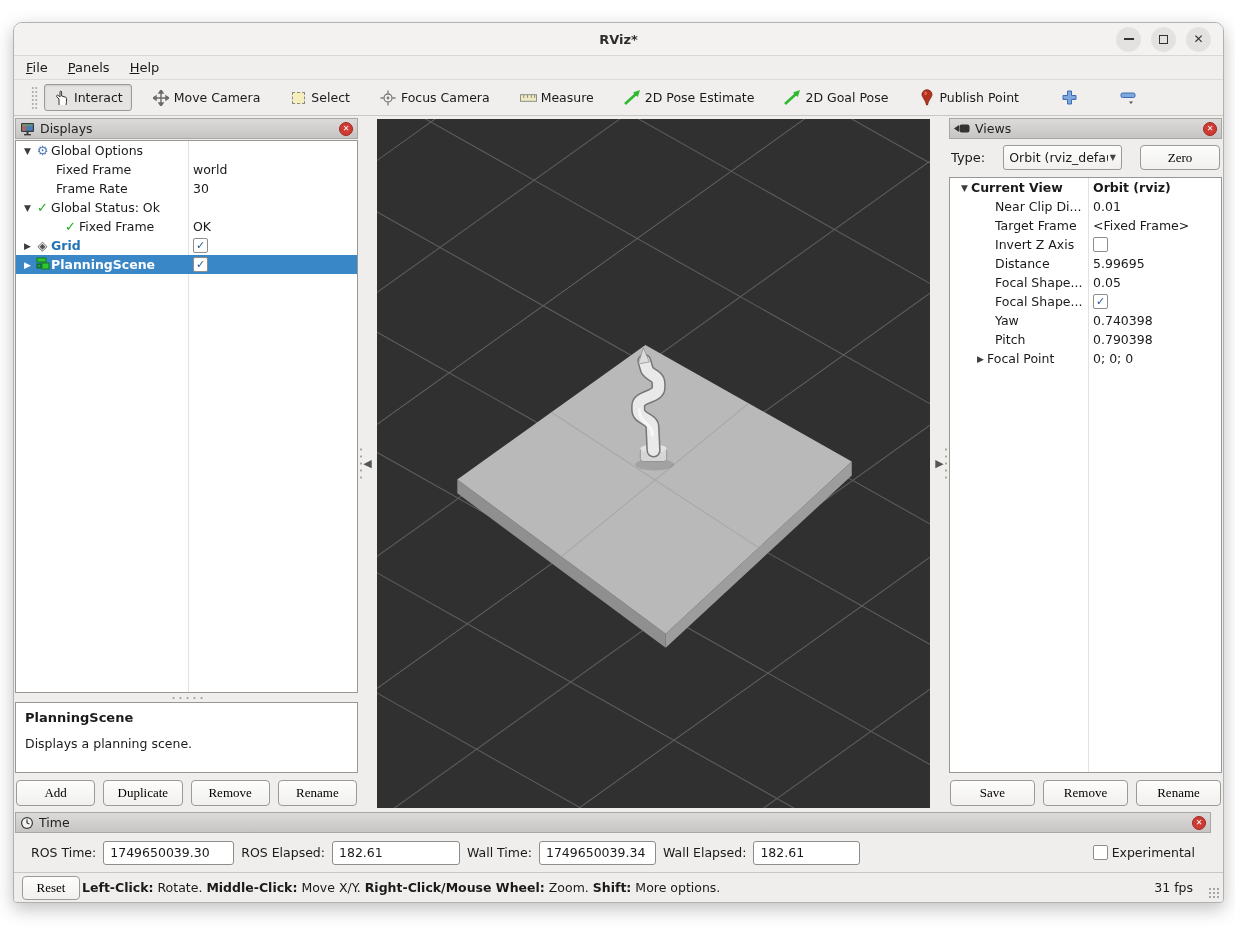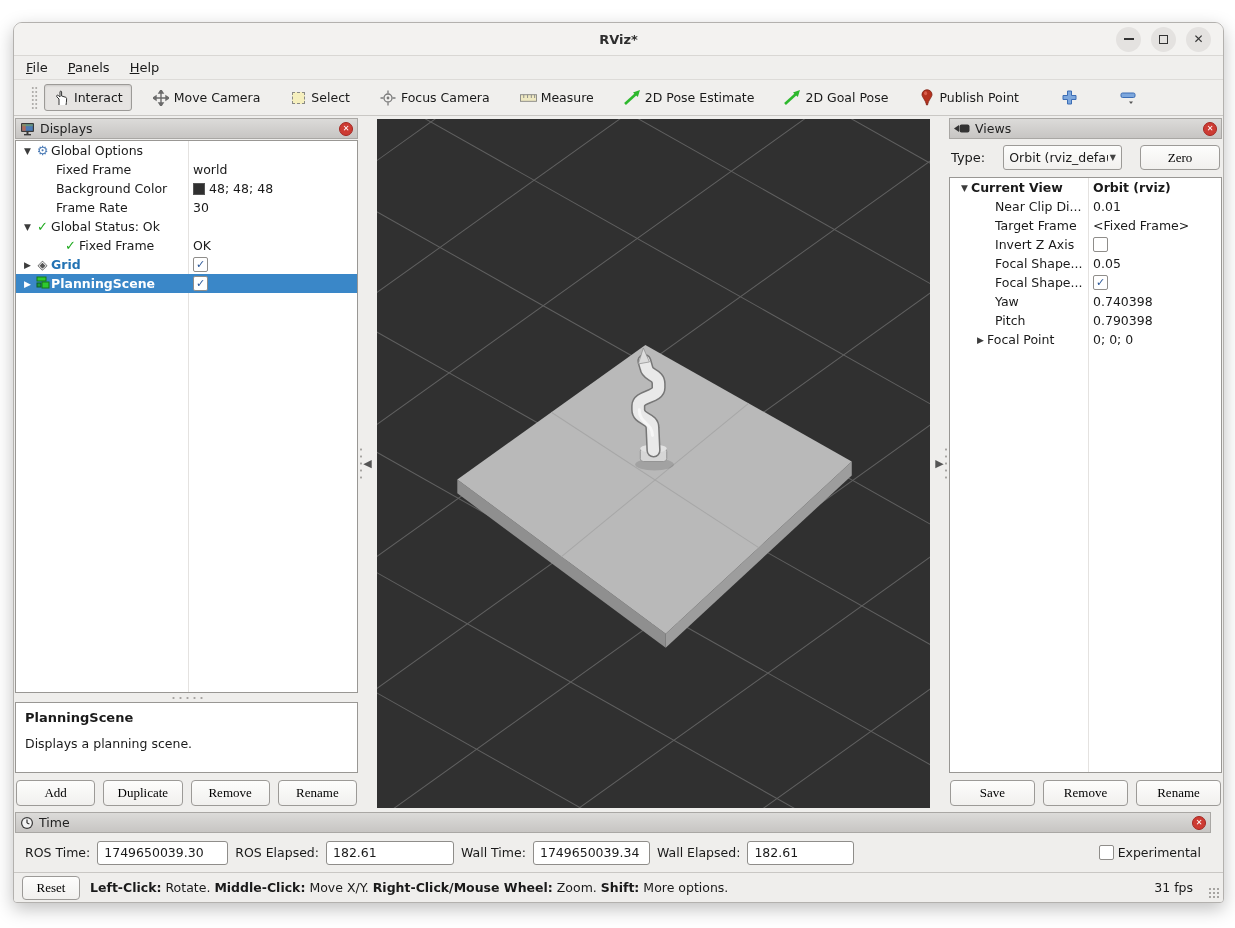--- a/index.html
+++ b/index.html
@@ -99,29 +99,29 @@
   .combo .ca { font-size:8px; color:#444; padding-left:2px; }
   .zero { flex:0 0 auto; width:80px; height:25px; }
   .views .tree-box { background-image:linear-gradient(#e4e2e0,#e4e2e0); background-size:1px 100%;
     background-position:138px 0; background-repeat:no-repeat; }
   .views .trow .lab { width:138px; }
   .views .ind0 { padding-left:8px; } .views .ind1 { padding-left:45px; } .views .ind1a { padding-left:24px; }
   .bold { font-weight:bold; }
 
   
   .timepanel { flex:0 0 auto; display:flex; flex-direction:column; margin:2px 12px 0 1px; }
-  .time-content { height:39px; display:flex; align-items:center; padding:0 10px; gap:7px; font-size:12.5px; }
+  .time-content { height:39px; display:flex; align-items:center; padding:0 16px; gap:7px; font-size:12.5px; }
   .time-input { width:131px; height:24px; border:1px solid #8f8d8a; border-radius:3px; background:#fff;
     font-family:inherit; font-size:12.5px; padding:0 6px; color:#1a1a1a; }
   .t2 { width:128px; } .t3 { width:117px; } .t4 { width:107px; }
   .exp { margin-left:auto; display:flex; align-items:center; gap:4px; }
 
   
   .statusbar { flex:0 0 auto; height:30px; border-top:1px solid #c9c7c4; display:flex; align-items:center;
-    padding:0 8px; gap:10px; font-size:12.5px; position:relative; background:#efeeec; }
+    padding:0 8px; gap:2px; font-size:12.5px; position:relative; background:#efeeec; }
   .reset { width:58px; height:24px; flex:0 0 auto; }
   .fps { margin-left:auto; padding-right:22px; }
   .grip { position:absolute; right:3px; bottom:3px; width:12px; height:12px;
     background-image:radial-gradient(circle,#a6a4a1 1px,transparent 1.2px); background-size:4px 4px; }
   .helptext b { font-weight:bold; }
 </style>
 </head>
 <body>
 
 <div class="window">
@@ -296,29 +296,20 @@
               <span>Global Options</span>
             </span>
           <span class="val"></span>
         </div>
         <div class="trow">
           <span class="lab ind1">
               <span>Fixed Frame</span>
             </span>
           <span class="val">
               <span>world</span>
-            </span>
-        </div>
-        <div class="trow">
-          <span class="lab ind1">
-              <span>Background Color</span>
-            </span>
-          <span class="val">
-              <span class="swatch"></span>
-              <span>48; 48; 48</span>
             </span>
         </div>
         <div class="trow">
           <span class="lab ind1">
               <span>Frame Rate</span>
             </span>
           <span class="val">
               <span>30</span>
             </span>
         </div>
@@ -493,20 +484,28 @@
         <div class="trow">
           <span class="lab ind1">
               <span>Invert Z Axis</span>
             </span>
           <span class="val">
               <span class="cbox"></span>
             </span>
         </div>
         <div class="trow">
           <span class="lab ind1">
+              <span>Distance</span>
+            </span>
+          <span class="val">
+              <span>5.99695</span>
+            </span>
+        </div>
+        <div class="trow">
+          <span class="lab ind1">
               <span>Focal Shape...</span>
             </span>
           <span class="val">
               <span>0.05</span>
             </span>
         </div>
         <div class="trow">
           <span class="lab ind1">
               <span>Focal Shape...</span>
             </span>

